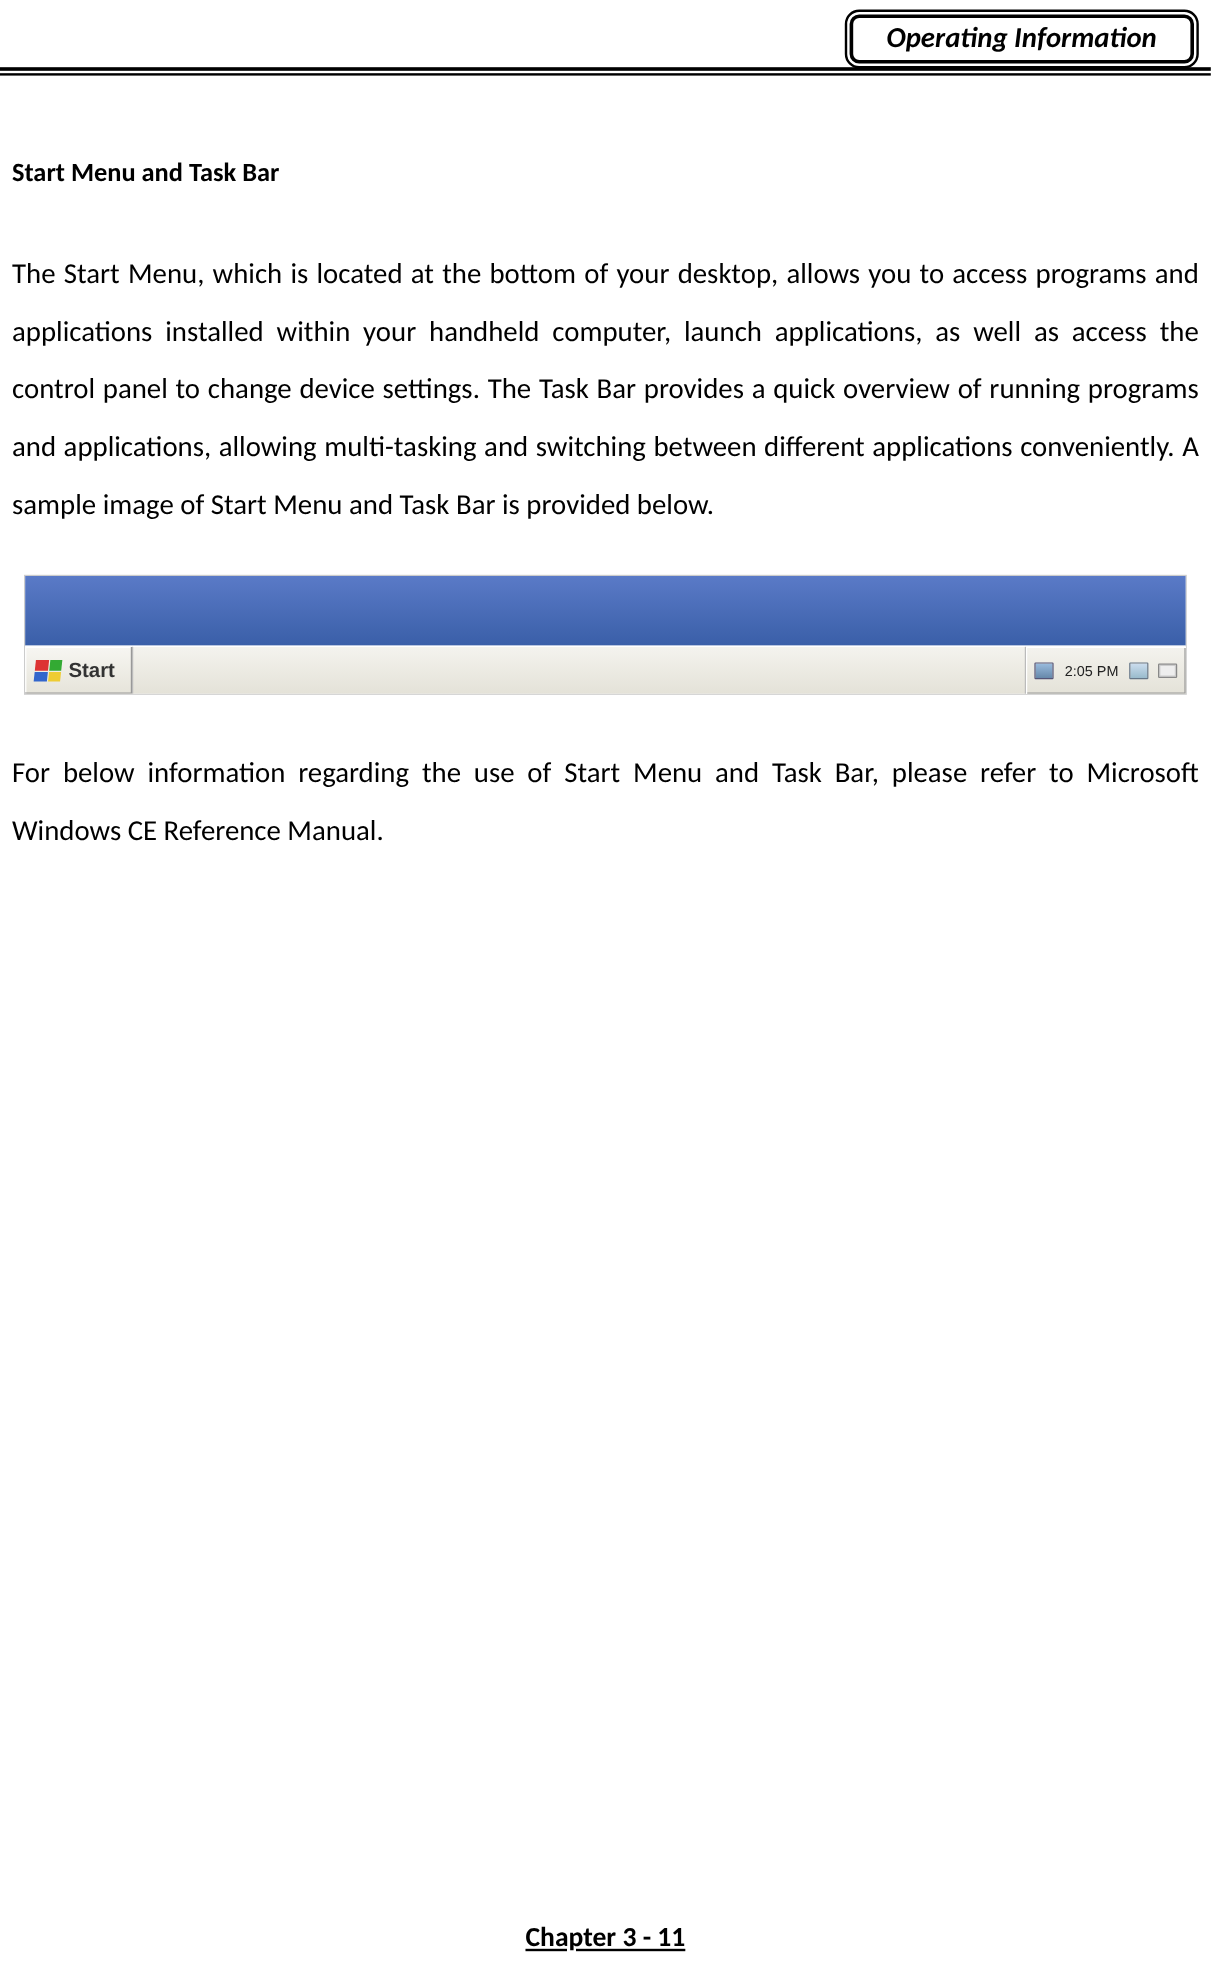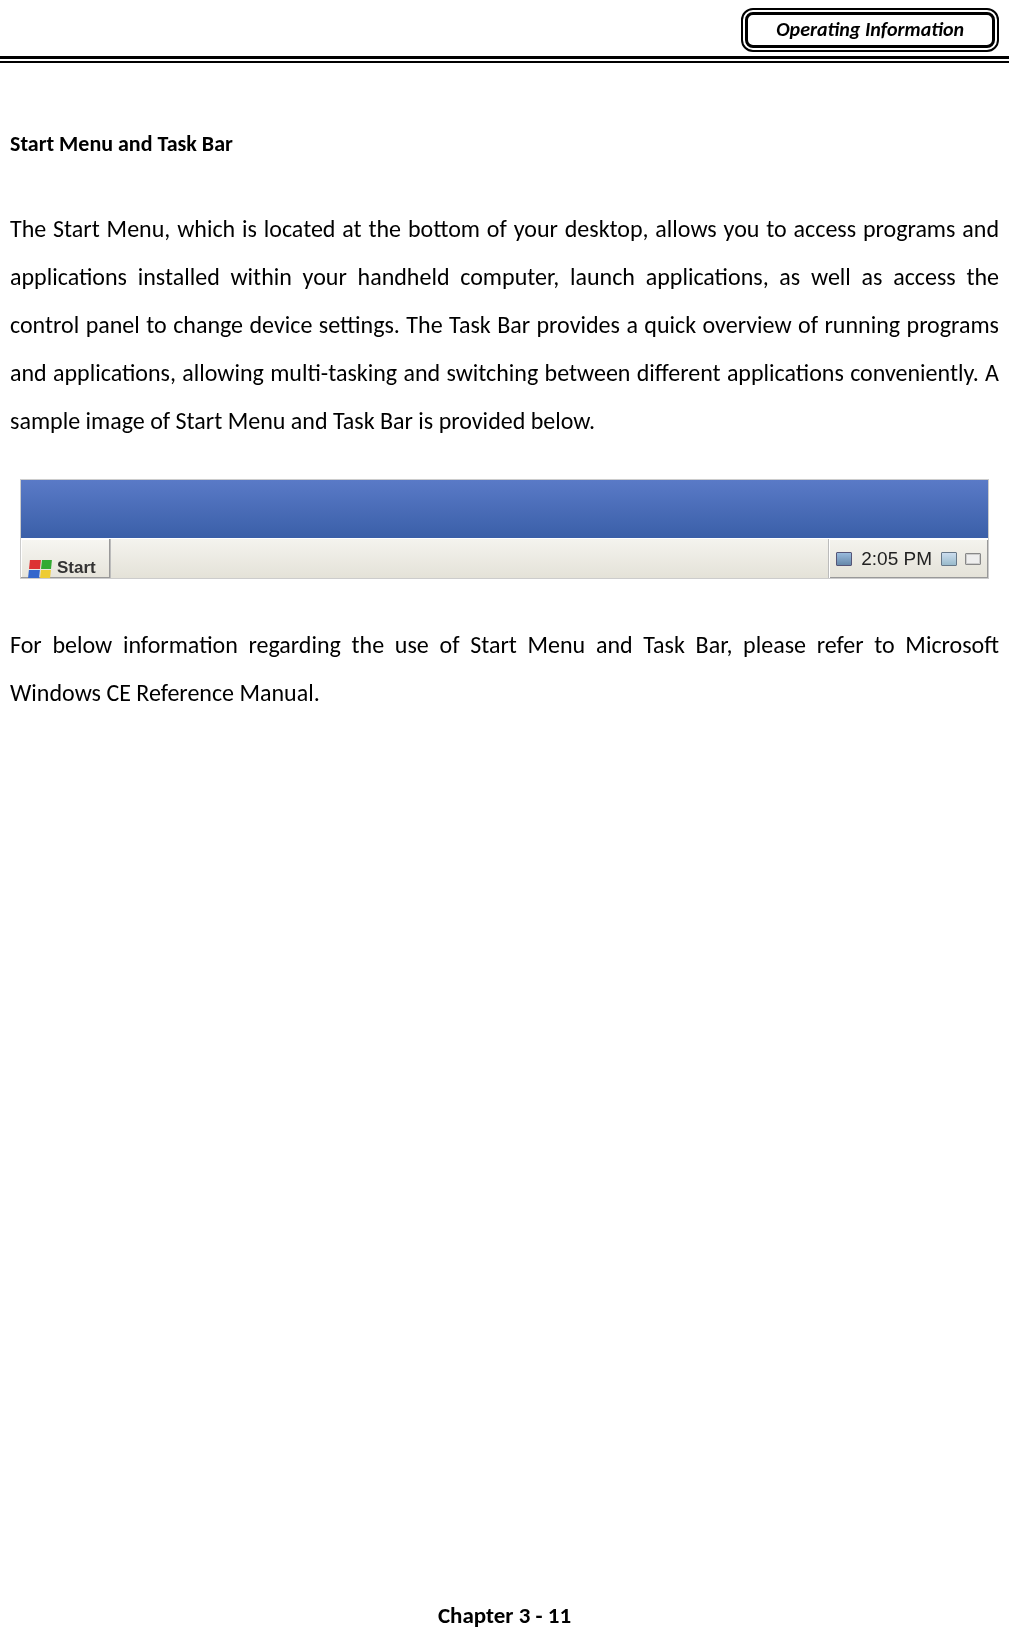--- a/index.html
+++ b/index.html
@@ -19,21 +19,21 @@
       border-radius: 12px;
       padding: 2px;
       background: #fff;
     }
     .header-tab-inner {
       border: 3px solid #000;
       border-radius: 8px;
       padding: 2px 28px 4px 28px;
       font-weight: bold;
       font-style: italic;
-      font-size: 20px;
+      font-size: 24px;
     }
     .header-rule {
       position: absolute;
       top: 56px;
       left: 0;
       right: 0;
       height: 7px;
       border-top: 3px solid #000;
       border-bottom: 2px solid #000;
     }
@@ -67,21 +67,21 @@
       height: 40px;
       background: linear-gradient(#f4f3ee, #e4e2d8);
       border-top: 1px solid #fff;
       display: flex;
       align-items: stretch;
       justify-content: space-between;
       font-family: Tahoma, sans-serif;
     }
     .start-button {
       display: flex;
-      align-items: flex-end;
+      align-items: center;
       gap: 6px;
       padding: 0 14px 0 8px;
       background: linear-gradient(#f7f6f2, #e6e4da);
       border-right: 1px solid #bbb;
       box-shadow: inset -1px -1px 0 #999, inset 1px 1px 0 #fff;
       font-size: 17px;
       font-weight: bold;
       color: #333;
     }
     .flag-icon {
@@ -114,21 +114,21 @@
       justify-content: center;
     }
     .monitor-icon {
       width: 16px; height: 14px;
       border: 1px solid #557;
       background: linear-gradient(#9bd, #68a);
       border-radius: 1px;
       position: relative;
     }
     .clock {
-      font-size: 19px;
+      font-size: 12px;
       color: #222;
       padding: 0 2px;
     }
     .desktop-icon {
       width: 16px; height: 14px;
       background: linear-gradient(#cde, #9bc);
       border: 1px solid #678;
       border-radius: 1px;
     }
     .kbd-icon {
@@ -139,20 +139,21 @@
       box-shadow: inset 0 0 0 1px #ccc;
     }
     .footer {
       position: absolute;
       bottom: 22px;
       left: 0;
       right: 0;
       text-align: center;
       font-weight: bold;
       font-size: 23px;
+      text-decoration: underline;
     }
   </style>
 </head>
 <body>
 
 <div class="header-tab">
   <div class="header-tab-inner">Operating Information</div>
 </div>
 <div class="header-rule"></div>
 

